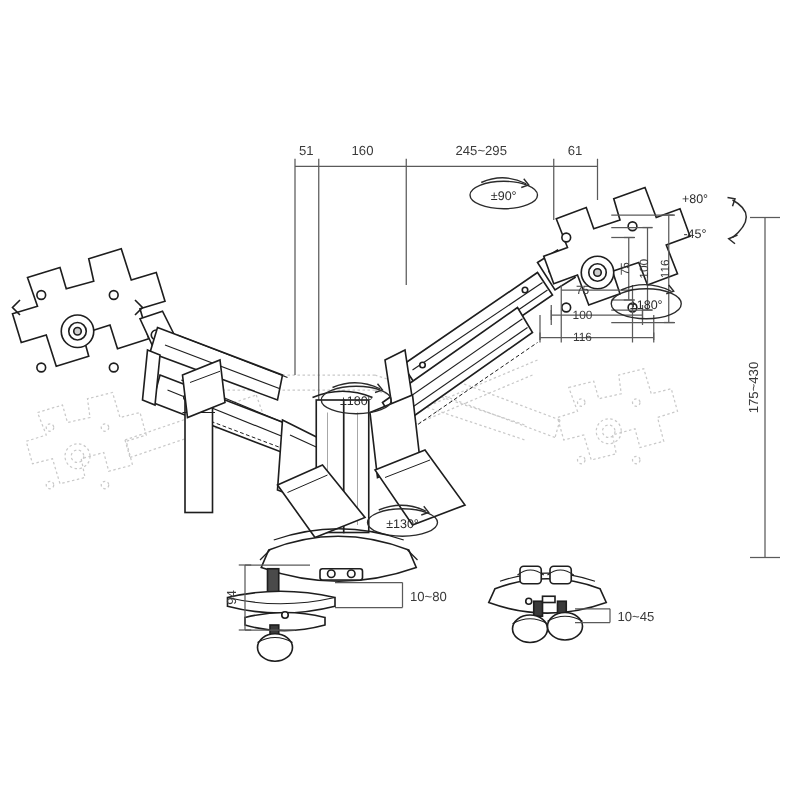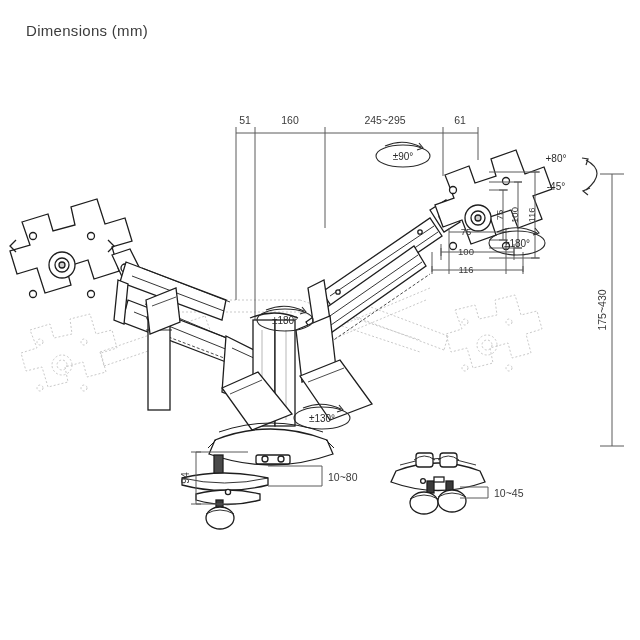--- a/index.html
+++ b/index.html
@@ -22,21 +22,20 @@
   .badge{
     font-family:"Liberation Sans","DejaVu Sans",sans-serif;
     font-size:10px;fill:#2b2b2b;
   }
 </style>
 </head>
 <body>
 
 <div id="stage">
 
-  <div id="title">Dimensions (mm)</div>
 
   <svg viewBox="0 0 640 640" xmlns="http://www.w3.org/2000/svg">
 
     <g stroke="#c9c9c9" stroke-width="1" fill="none" stroke-dasharray="2 2">
 
       <g>
         <path d="M30 330 l20 -6 l4 14 l18 -4 l-2 -15 l20 -5 l6 20 l16 -4 l5 18 l-16 5 l5 19 l-19 5 l-4 -15
                  l-18 5 l3 15 l-20 5 l-6 -20 l-16 4 l-5 -18 l16 -5 z"></path>
         <circle cx="62" cy="365" r="10"></circle>
         <circle cx="62" cy="365" r="5"></circle>

